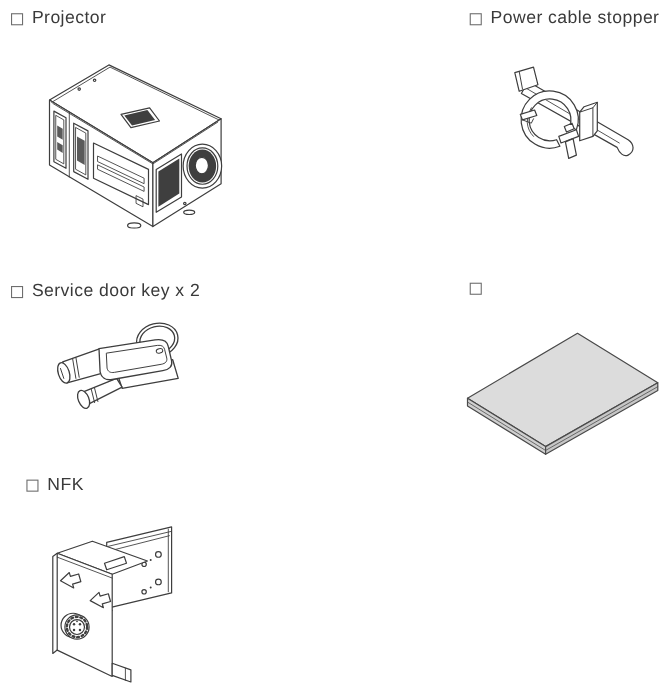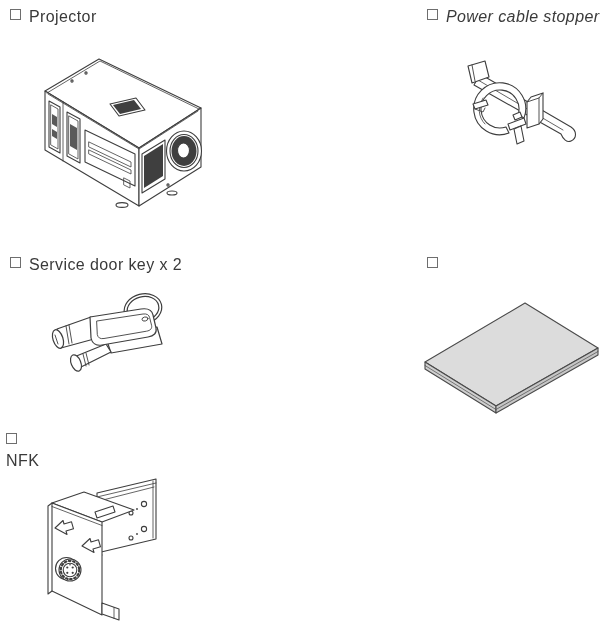--- a/index.html
+++ b/index.html
@@ -3,21 +3,21 @@
 <meta charset="utf-8">
 <style>
   * { margin:0; padding:0; box-sizing:border-box; }
   html,body { background:#ffffff; }
   body {
     width:607px; height:628px; position:relative; overflow:hidden;
     font-family:"Liberation Sans", sans-serif;
   }
   .page { position:absolute; inset:0; background:#ffffff; }
   .label {
-    position:absolute; display:flex; align-items:flex-start; gap:8px;
+    position:absolute; display:flex; align-items:center; gap:8px;
     font-size:16px; letter-spacing:0.4px; color:#3a3a3a; white-space:nowrap;
   }
   .checkbox {
     width:11px; height:11px; flex:none; display:inline-block;
     border:1.4px solid #6e6e6e; background:#ffffff; margin-top:1px;
   }
   .illus { position:absolute; }
   svg { display:block; }
 </style>
 </head>
@@ -69,21 +69,21 @@
           <ellipse fill="#fff" cx="159" cy="93" rx="14" ry="16.5"></ellipse>
           <ellipse fill="#3f3f3f" stroke="none" cx="159" cy="93" rx="12.5" ry="15"></ellipse>
           <ellipse fill="#fff" cx="158.5" cy="92.5" rx="6" ry="7.5"></ellipse>
           <circle cx="143" cy="127" r="1.1"></circle>
         </g>
       </svg>
     </div>
   </section>
 
   <section>
-    <div class="label" style="left:427px; top:8px;font-style:italic;">
+    <div class="label" style="left:427px; top:8px;">
       <span class="checkbox"></span>
       <span>Power cable stopper</span>
     </div>
     <div class="illus" style="left:456px; top:58px;">
       <svg width="135" height="100" viewBox="0 0 135 100">
         <g stroke="#3e3e3e" stroke-width="1.1" fill="none" stroke-linejoin="round" stroke-linecap="round">
 
           <path fill="#fff" d="M24,16 L115,69 C121,73 121,80 115,83 C111,85 107,81 105,76 L18,27 Z"></path>
           <path d="M22,22 L107,72" stroke-width="0.8"></path>
 
@@ -149,21 +149,21 @@
           <path fill="#dcdcdc" d="M9,64 L109,5 L182,50 L80,108 Z"></path>
           <path fill="#cfcfcf" d="M9,64 L80,108 L80,115 L9,71 Z"></path>
           <path fill="#c6c6c6" d="M80,108 L182,50 L182,57 L80,115 Z"></path>
           <path d="M9,67.5 L80,111.5 L182,53.5" stroke-width="0.7"></path>
         </g>
       </svg>
     </div>
   </section>
 
   <section>
-    <div class="label" style="left:6px; top:432px;flex-direction:column;">
+    <div class="label" style="left:24px; top:432px;">
       <span class="checkbox"></span>
       <span>NFK</span>
     </div>
     <div class="illus" style="left:38px; top:462px;">
       <svg width="150" height="164" viewBox="0 0 150 164">
         <g stroke="#3e3e3e" stroke-width="1.1" fill="none" stroke-linejoin="round" stroke-linecap="round">
 
           <path fill="#fff" d="M59,31 L118,17 L118,77 L59,91 Z"></path>
           <path d="M59,35 L118,21" stroke-width="0.8"></path>
           <path d="M61,39 L116,25" stroke-width="0.8"></path>

